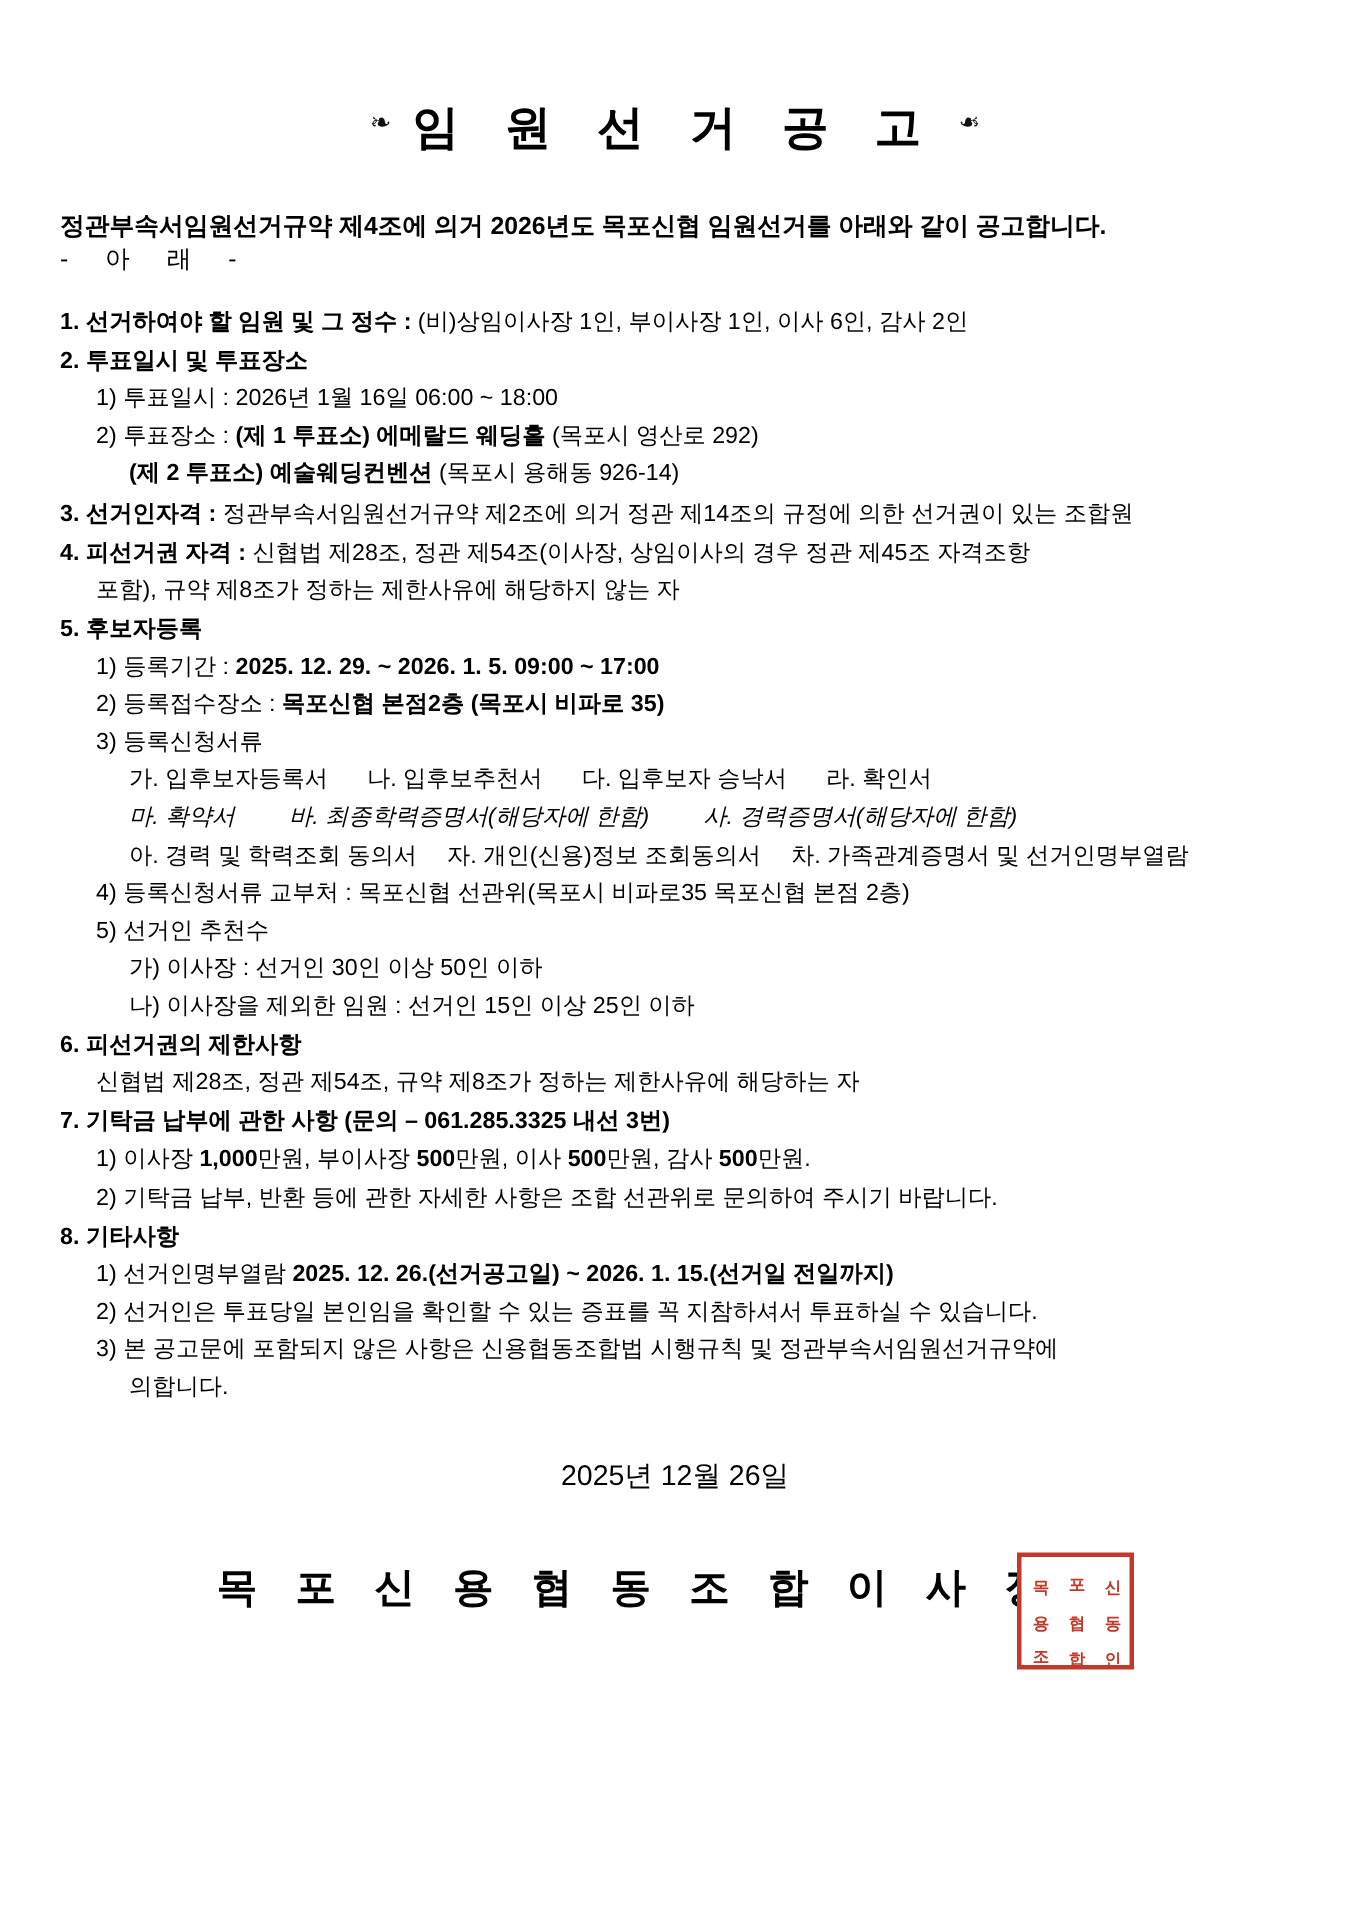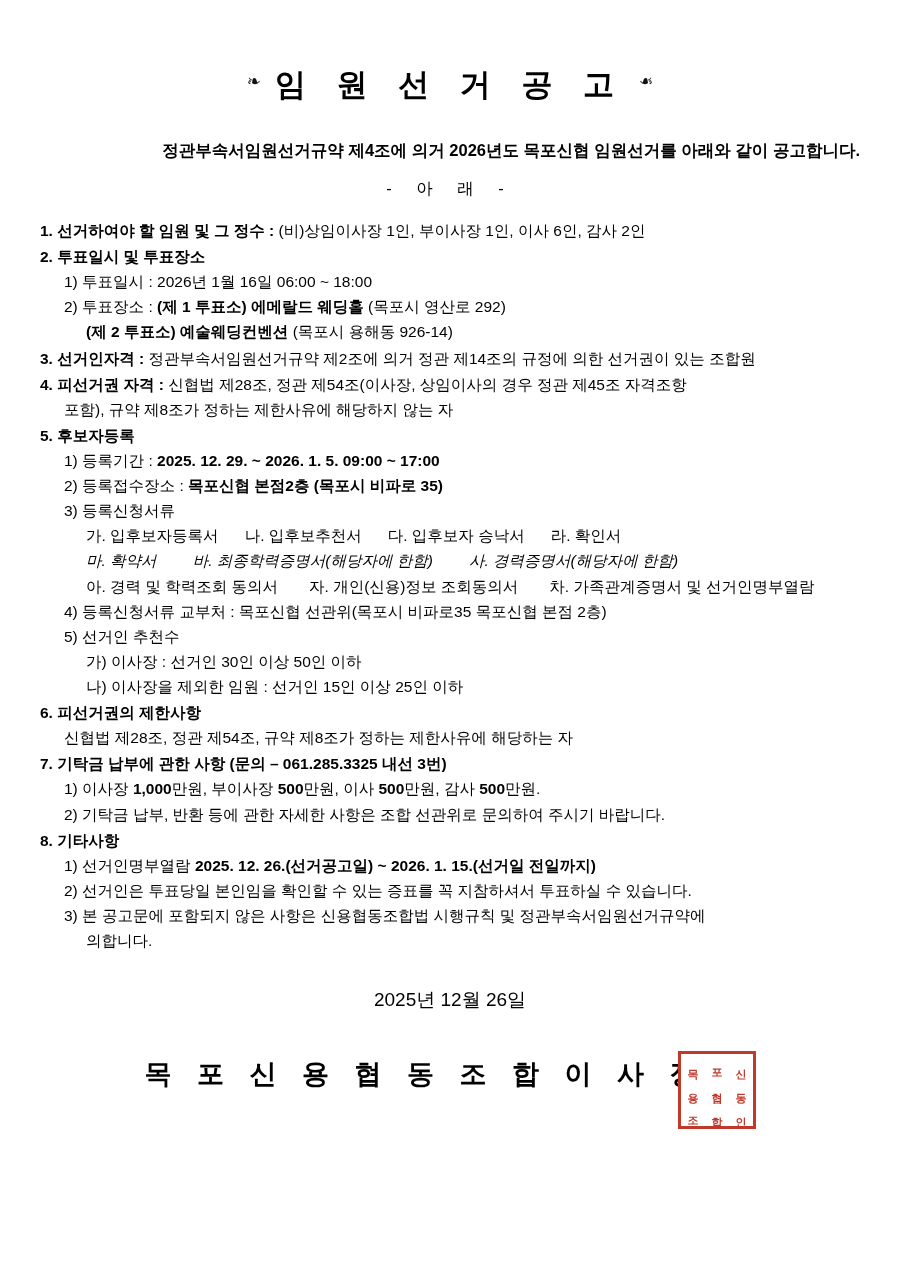--- a/index.html
+++ b/index.html
@@ -41,27 +41,26 @@
   .deco {
     font-size: 17px;
     line-height: 1;
     color: #111;
     transform: translateY(-4px);
   }
   .deco.right { transform: translateY(-4px) scaleX(-1); }
 
   
   .intro {
-    text-align: right;
+    text-align: left;
     font-size: 16.5px;
     font-weight: bold;
-    margin-bottom: 16px;
   }
   .arae {
-    text-align: center;
+    text-align: left;
     font-size: 16.5px;
     letter-spacing: 10px;
     margin-bottom: 18px;
   }
 
   
   .body-list { font-size: 15.5px; line-height: 1.62; }
 
   .item { margin-bottom: 1px; }
   .item-head {
@@ -202,21 +201,21 @@
         <span class="c">가. 입후보자등록서</span>
         <span class="c">나. 입후보추천서</span>
         <span class="c">다. 입후보자 승낙서</span>
         <span class="c">라. 확인서</span>
       </div>
       <div class="cols-row lvl2" style="gap:36px;font-style:italic;">
         <span class="c">마. 확약서</span>
         <span class="c">바. 최종학력증명서(해당자에 한함)</span>
         <span class="c">사. 경력증명서(해당자에 한함)</span>
       </div>
-      <div class="cols-row lvl2" style="gap:31px;">
+      <div class="cols-row lvl2" style="gap:20px;">
         <span class="c">아. 경력 및 학력조회 동의서</span>
         <span class="c">자. 개인(신용)정보 조회동의서</span>
         <span class="c">차. 가족관계증명서 및 선거인명부열람</span>
       </div>
 
       <span class="sub lvl1">
         <span>4)</span>
         <span>등록신청서류 교부처 : 목포신협 선관위(목포시 비파로35 목포신협 본점 2층)</span>
       </span>
       <span class="sub lvl1">

